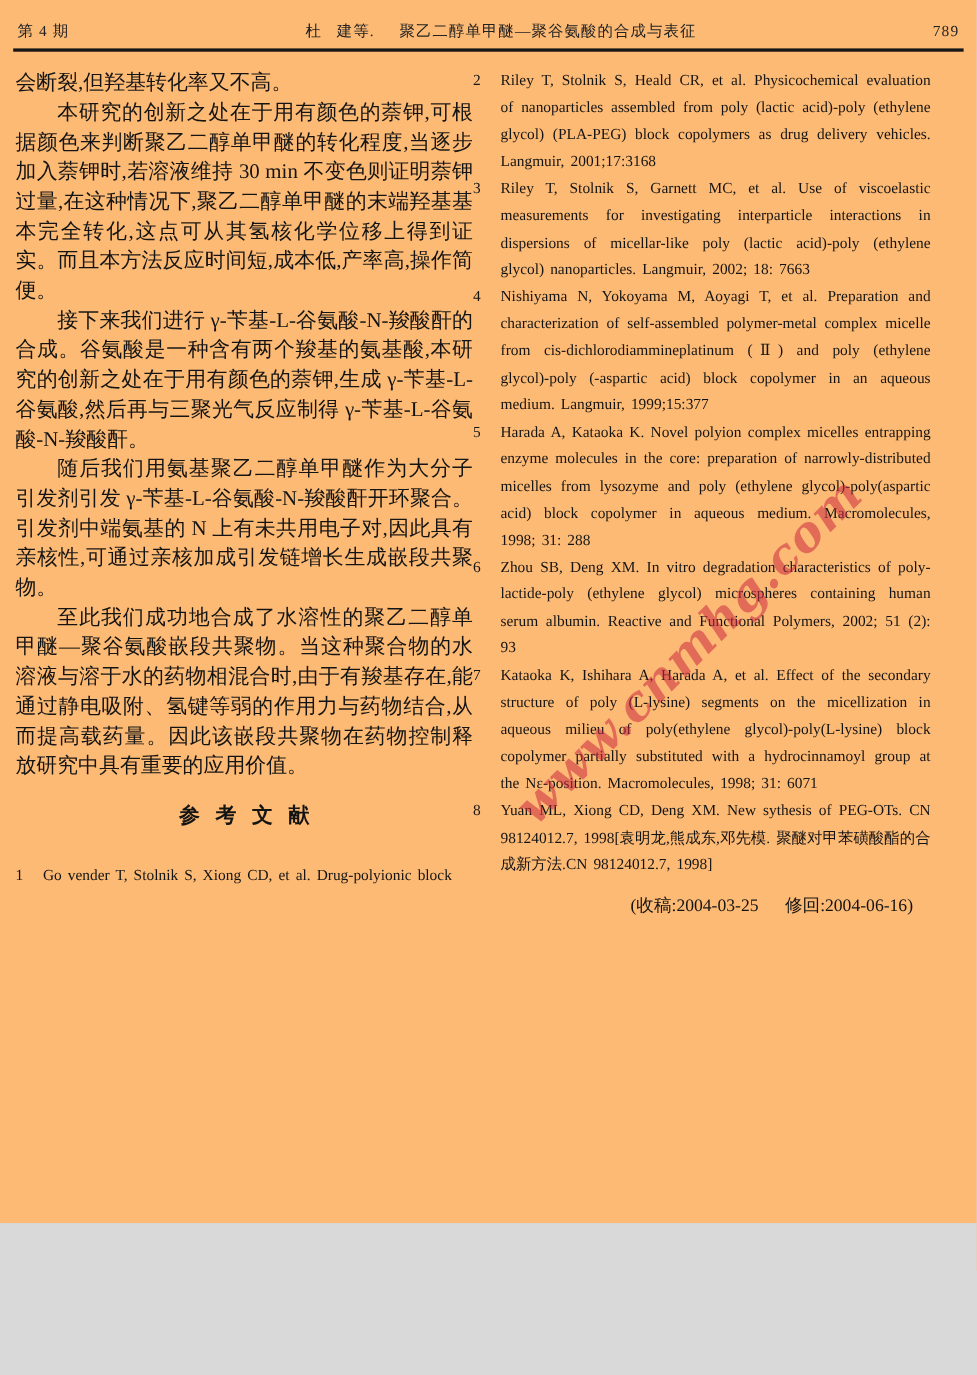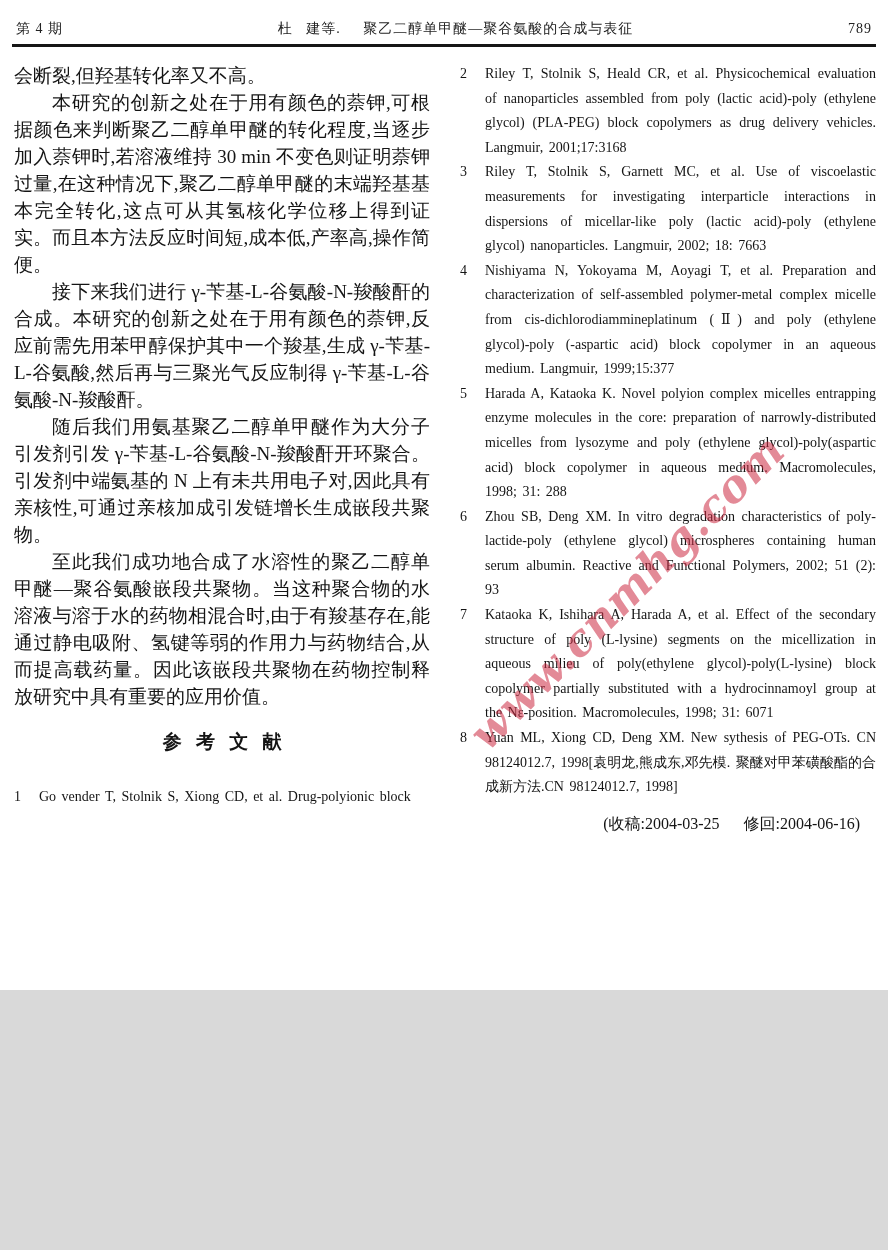--- a/index.html
+++ b/index.html
@@ -1,22 +1,22 @@
 <!DOCTYPE html>
 <html><head>
 <meta charset="utf-8">
 <style>
   * { box-sizing: border-box; }
   html, body { margin: 0; padding: 0; background: #d9d9d9; }
   .page {
     position: relative;
     width: 888px;
-    height: 990px;
+    height: 1112px;
     margin: 0 auto;
-    background: #ffffff;
+    background: #fdba74;
     overflow: hidden;
     font-family: "Liberation Serif", "DejaVu Serif", serif;
     color: #1a1a1a;
   }
   .page-header {
     display: flex;
     justify-content: space-between;
     align-items: baseline;
     padding: 20px 16px 6px 16px;
     font-size: 14px;
@@ -24,21 +24,20 @@
   }
   .issue { letter-spacing: 1px; white-space: pre; }
   .running-title { white-space: pre; letter-spacing: 1px; }
   .page-number { letter-spacing: 1px; }
   .header-rule {
     margin: 0 12px;
     border-top: 3px solid #161616;
   }
   .columns {
     display: flex;
-    gap: 30px;
     padding: 15px 12px 0 14px;
   }
   .col { width: 416px; }
   
   .col.left {
     font-size: 19px;
     line-height: 27px;
     text-align: justify;
     color: #141414;
   }
@@ -108,21 +107,21 @@
   </header>
 
   <div class="header-rule"></div>
 
   <div class="columns">
 
     <div class="col left">
       <div id="left-paras">
           <p class="body-para no-indent">会断裂,但羟基转化率又不高。</p>
           <p class="body-para">本研究的创新之处在于用有颜色的萘钾,可根据颜色来判断聚乙二醇单甲醚的转化程度,当逐步加入萘钾时,若溶液维持 30 min 不变色则证明萘钾过量,在这种情况下,聚乙二醇单甲醚的末端羟基基本完全转化,这点可从其氢核化学位移上得到证实。而且本方法反应时间短,成本低,产率高,操作简便。</p>
-          <p class="body-para">接下来我们进行 γ-苄基-L-谷氨酸-N-羧酸酐的合成。本研究的创新之处在于用有颜色的萘钾,反应前需先用苯甲醇保护其中一个羧基,生成 γ-苄基-L-谷氨酸,然后再与三聚光气反应制得 γ-苄基-L-谷氨酸-N-羧酸酐。</p>
+          <p class="body-para">接下来我们进行 γ-苄基-L-谷氨酸-N-羧酸酐的合成。谷氨酸是一种含有两个羧基的氨基酸,本研究的创新之处在于用有颜色的萘钾,生成 γ-苄基-L-谷氨酸,然后再与三聚光气反应制得 γ-苄基-L-谷氨酸-N-羧酸酐。</p>
           <p class="body-para">随后我们用氨基聚乙二醇单甲醚作为大分子引发剂引发 γ-苄基-L-谷氨酸-N-羧酸酐开环聚合。引发剂中端氨基的 N 上有未共用电子对,因此具有亲核性,可通过亲核加成引发链增长生成嵌段共聚物。</p>
           <p class="body-para">至此我们成功地合成了水溶性的聚乙二醇单甲醚—聚谷氨酸嵌段共聚物。当这种聚合物的水溶液与溶于水的药物相混合时,由于有羧基存在,能通过静电吸附、氢键等弱的作用力与药物结合,从而提高载药量。因此该嵌段共聚物在药物控制释放研究中具有重要的应用价值。</p>
         </div>
 
       <h3 class="refs-heading">参   考   文   献</h3>
 
       <div class="ref-row">
         <span class="ref-num">1</span>
         <span class="ref-text">Go vender T, Stolnik S, Xiong CD, et al. Drug-polyionic block</span>
       </div>

